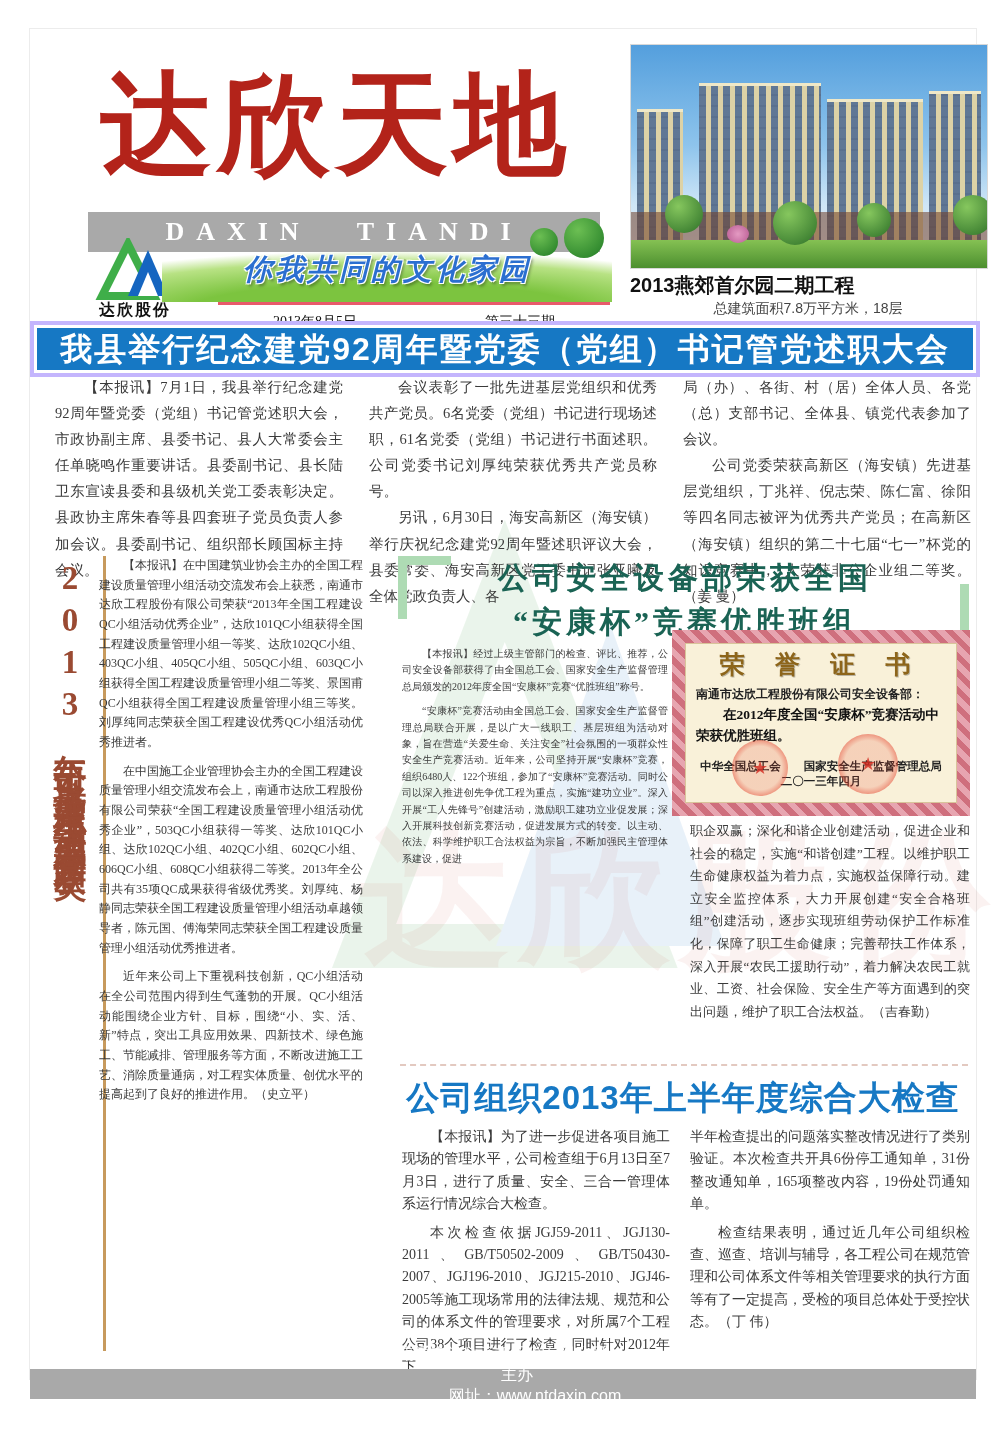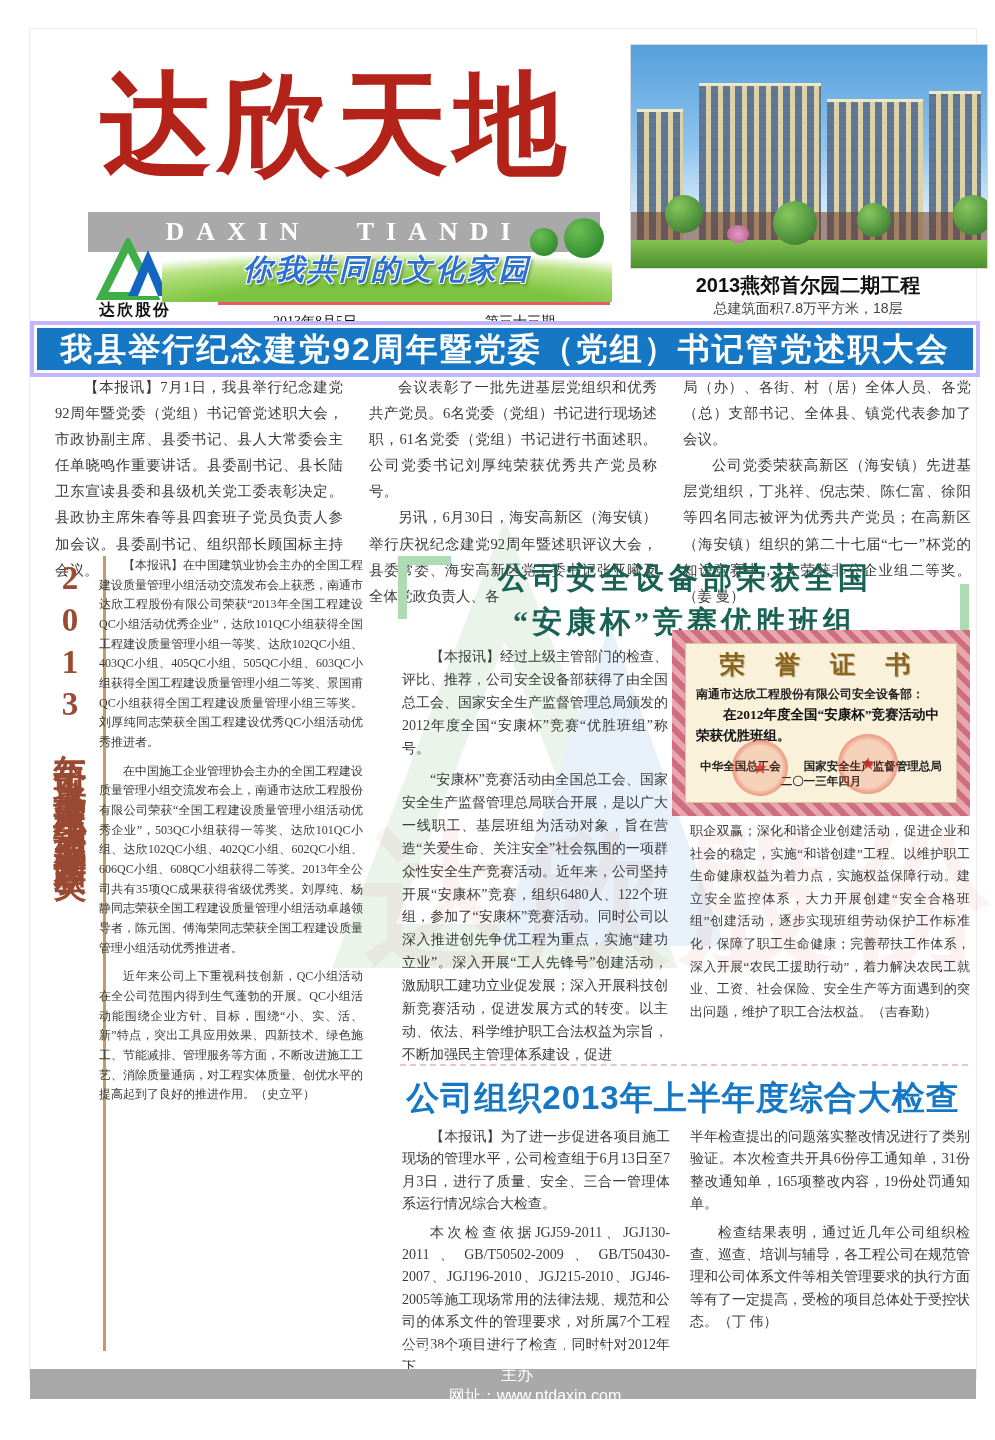--- a/index.html
+++ b/index.html
@@ -40,21 +40,21 @@
   .b2{left:68px;top:38px;width:122px;height:164px;}
   .b3{left:196px;top:54px;width:96px;height:148px;}
   .b4{left:298px;top:46px;width:52px;height:156px;}
   .base{position:absolute;left:0;right:0;bottom:22px;height:34px;background:rgba(112,62,40,.55);}
   .lawn{position:absolute;left:0;bottom:0;height:28px;width:100%;
       background:linear-gradient(180deg,#85c153,#4c8f2f);}
   .ptree{position:absolute;border-radius:50%;background:radial-gradient(circle at 35% 30%,#86c75e,#2c6f27);}
   .pt1{left:34px;top:150px;width:38px;height:38px;} .pt2{left:142px;top:156px;width:44px;height:44px;}
   .pt3{left:226px;top:158px;width:34px;height:34px;} .pt4{left:322px;top:150px;width:40px;height:40px;}
   .pbush{left:96px;top:180px;width:22px;height:18px;background:radial-gradient(circle,#e49ac2,#b85a92);}
-  .photo-caption{left:630px;top:272px;width:356px;text-align:center;font-size:20px;font-weight:bold;color:#111;
+  .photo-caption{left:630px;top:272px;width:356px;text-align:left;font-size:20px;font-weight:bold;color:#111;
       font-family:"Liberation Sans","DejaVu Sans",sans-serif;}
   .photo-subcaption{left:630px;top:300px;width:356px;text-align:center;font-size:14px;color:#444;
       font-family:"Liberation Sans","DejaVu Sans",sans-serif;}
 
   
   .headline1{left:30px;top:321px;width:942px;height:48px;background:#1678c4;border:4px solid #c4b5fd;
       box-shadow:inset 0 0 0 3px #fff;text-align:center;line-height:48px;
       font-family:"Liberation Sans","DejaVu Sans",sans-serif;font-size:32px;font-weight:bold;color:#fff;letter-spacing:2px;}
   .headline2{left:398px;top:1076px;width:570px;text-align:center;
       font-family:"Liberation Sans","DejaVu Sans",sans-serif;font-size:33px;font-weight:bold;color:#1678c4;letter-spacing:1px;}
@@ -64,21 +64,21 @@
   .br-br{left:916px;top:584px;width:44px;height:54px;border-right:9px solid #aedbb4;border-bottom:9px solid #aedbb4;}
 
   
   p.para{margin:0;text-indent:2em;text-align:justify;}
   p.cont{text-indent:0;}
   .meeting-cols{left:55px;top:374px;width:916px;display:flex;gap:26px;font-size:14.5px;line-height:1.8;color:#3a3a3a;}
   .meeting-cols .col{width:288px;}
   .meeting-cols p{margin:0 0 0 0;}
   .qc-col{left:99px;top:556px;width:264px;font-size:12px;line-height:1.64;color:#3a3a3a;}
   .qc-col p{margin-bottom:9px;}
-  .ankang-left{left:402px;top:646px;width:266px;font-size:14px;line-height:1.64;color:#3a3a3a;}
+  .ankang-left{left:402px;top:646px;width:266px;font-size:10px;line-height:1.64;color:#3a3a3a;}
   .ankang-left p{margin-bottom:8px;}
   .ankang-right{left:690px;top:820px;width:280px;font-size:13px;line-height:1.74;color:#3a3a3a;}
   .inspect-left{left:402px;top:1126px;width:268px;font-size:14px;line-height:1.6;color:#3a3a3a;}
   .inspect-left p{margin-bottom:6px;}
   .inspect-right{left:690px;top:1126px;width:280px;font-size:14px;line-height:1.6;color:#3a3a3a;}
   .inspect-right p{margin-bottom:6px;}
   .dashed-sep{left:400px;top:1064px;width:568px;border-top:2px dashed #e3c9c0;}
 
   
   .vertical-title{left:34px;top:560px;width:72px;height:800px;writing-mode:vertical-rl;text-orientation:upright;

